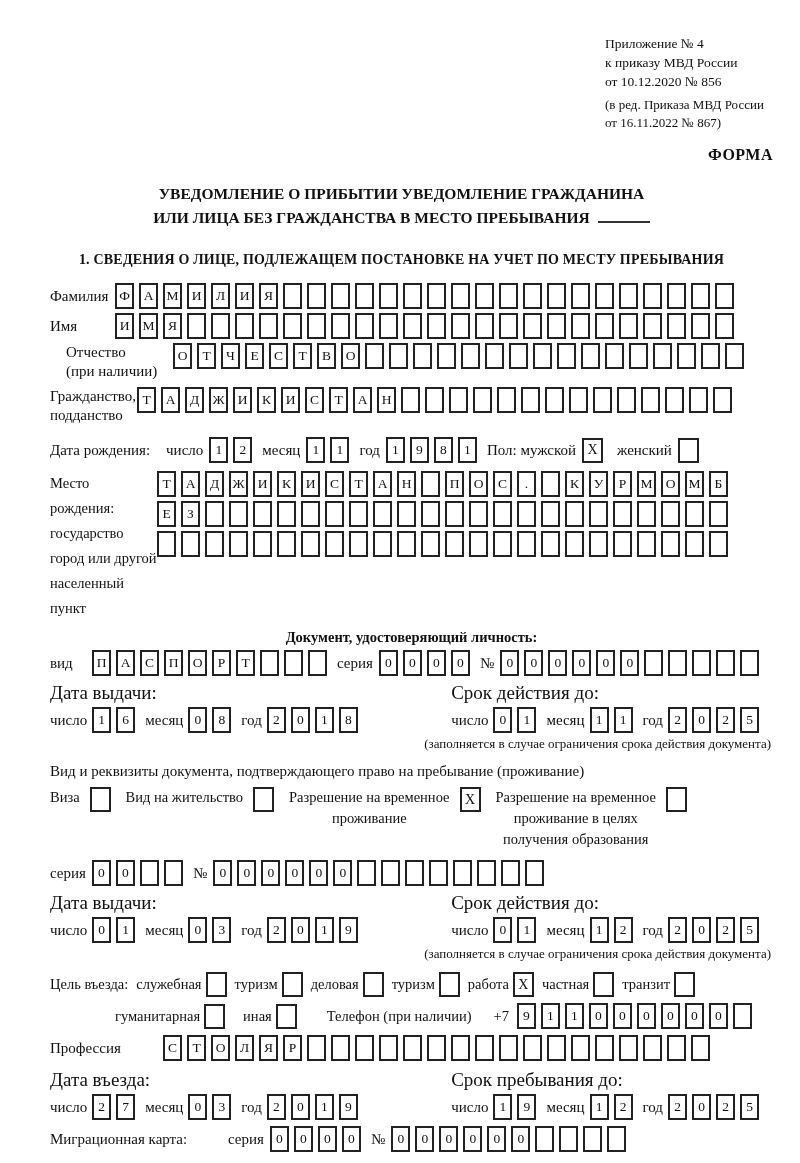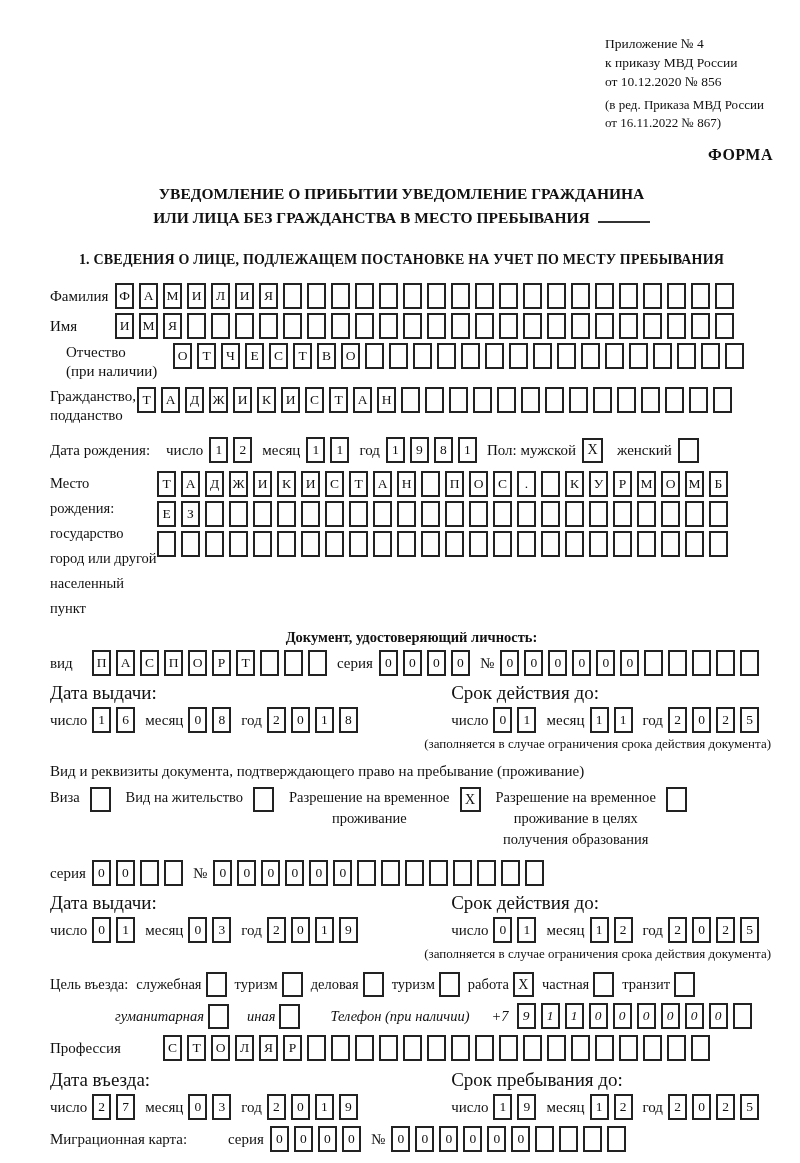--- a/index.html
+++ b/index.html
@@ -57,21 +57,21 @@
 
   .intro { font-size: 15px; line-height: 22px; margin-top: 8px; }
 
   .chk-row { display: flex; align-items: flex-start; gap: 15px; margin-top: 5px; font-size: 14.5px; }
   .opt { display: flex; align-items: flex-start; gap: 10px; }
   .opt .opt-label { line-height: 21px; }
   .opt .opt-label.center { text-align: center; }
 
   .purpose-row { display: flex; align-items: center; gap: 8px; margin-top: 10px; font-size: 14.5px; flex-wrap: nowrap; }
   .purpose-row .opt { align-items: center; gap: 4px; }
-  .indent65 { margin-left: 65px; font-style: italic; }
+  .indent65 { margin-left: 65px; }
 
   .bp-label { width: 107px; font-size: 14.5px; line-height: 25px; flex: 0 0 auto; }
 </style>
 </head>
 <body>
 
 <div class="page">
 
   <div class="annex">
     <div>Приложение № 4</div>

